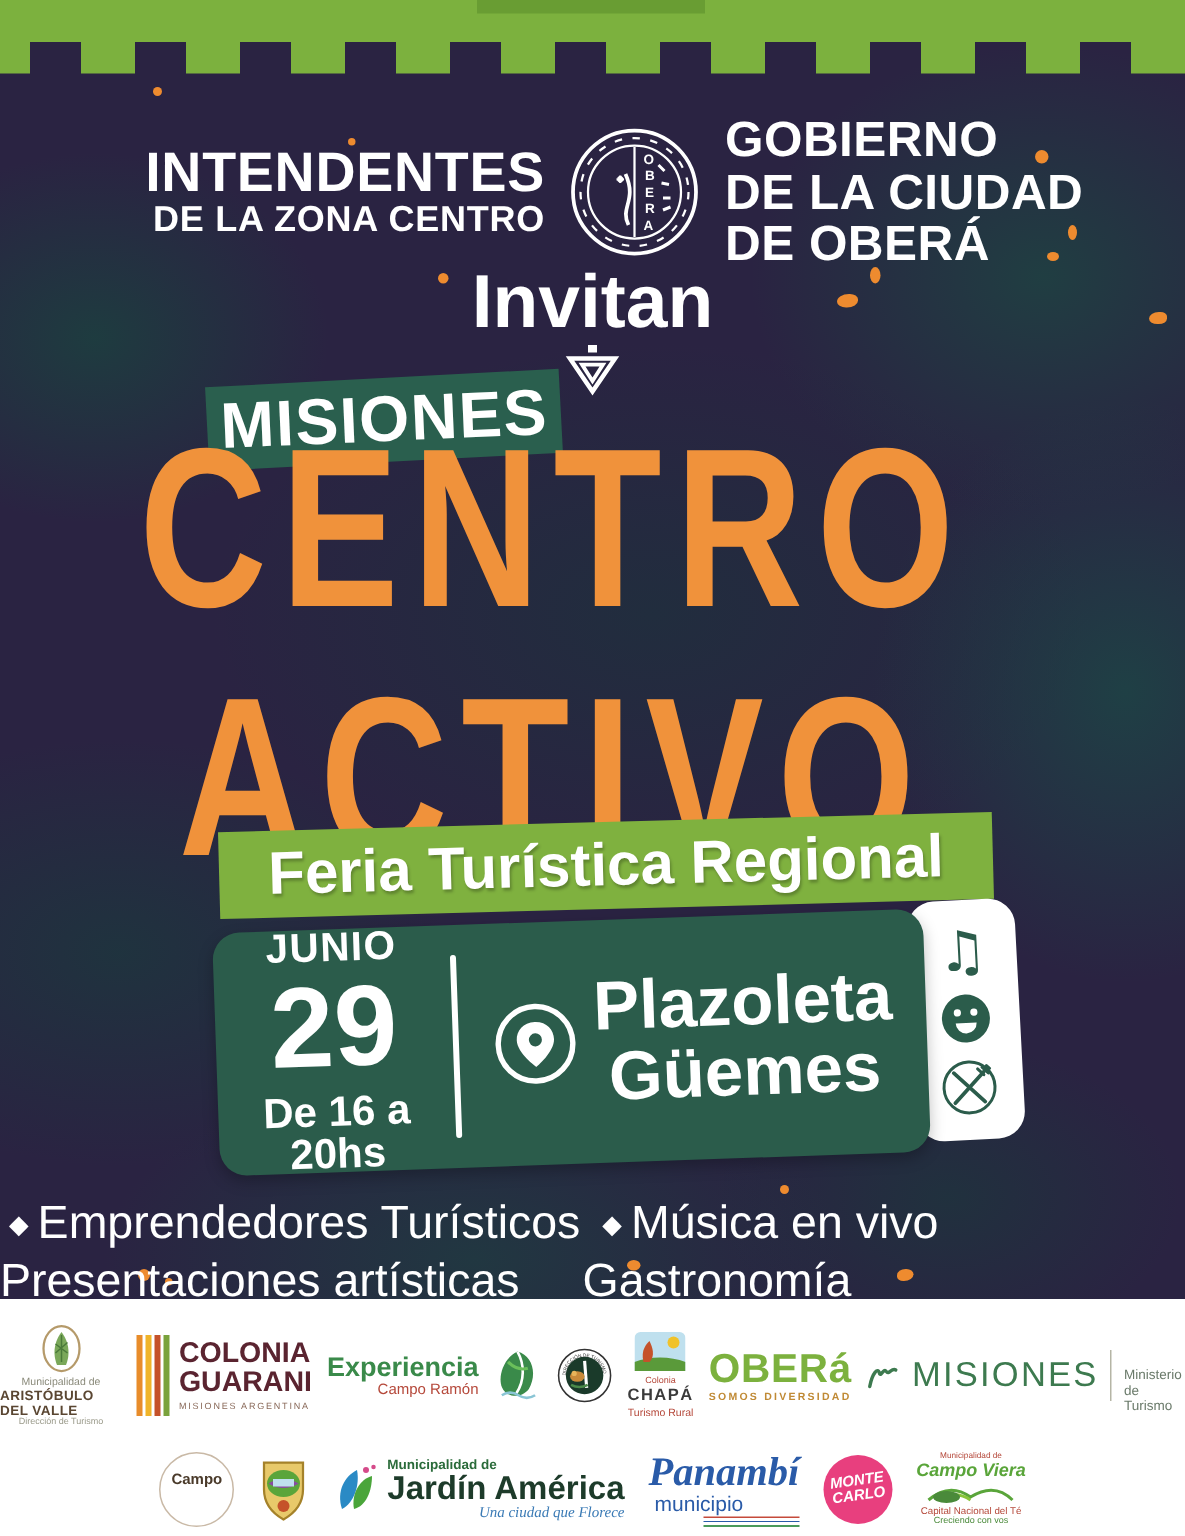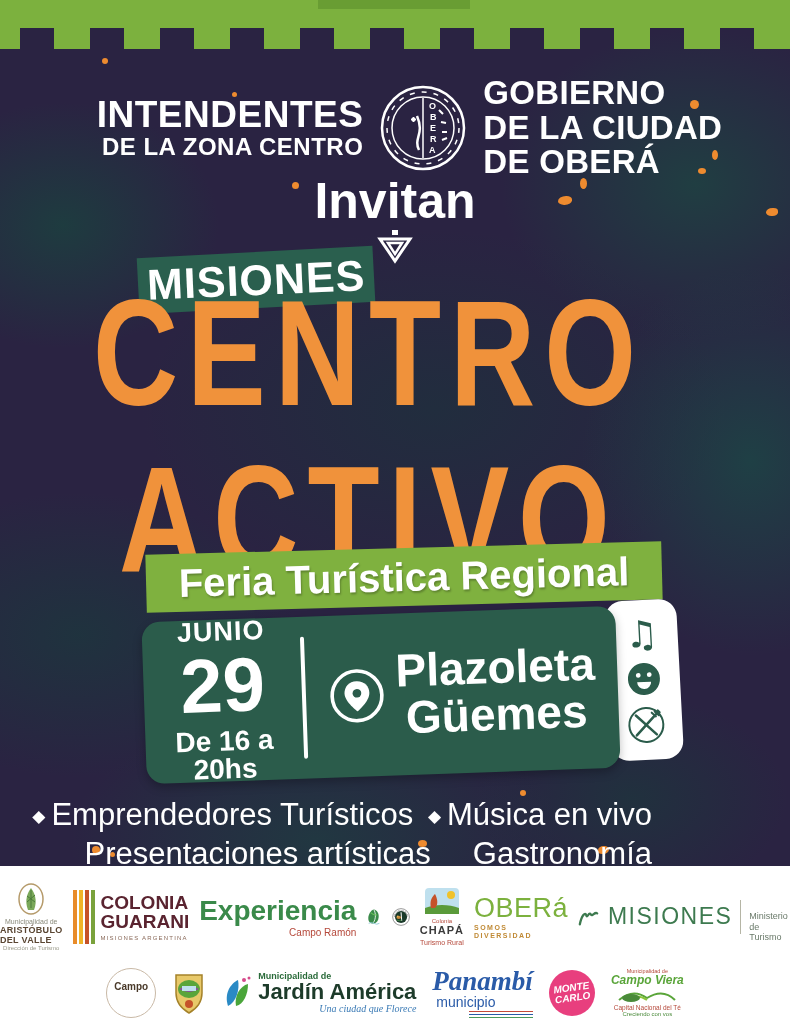--- a/index.html
+++ b/index.html
@@ -40,43 +40,43 @@
   .side-tab .note{font-family:"DejaVu Sans","Liberation Sans",sans-serif;font-size:37px;color:#2b5c4b;line-height:1;}
   .card{position:absolute;top:614px;left:144px;width:474px;height:162px;background:#2b5c4b;border-radius:18px;
     transform:rotate(-2deg);display:flex;align-items:center;color:#fff;box-shadow:0 4px 10px rgba(0,0,0,.25);}
   .card .date{width:158px;text-align:center;line-height:1;}
   .card .date .mo{font-size:27px;font-weight:bold;letter-spacing:1px;}
   .card .date .dy{font-size:76px;font-weight:bold;margin:2px 0 4px;}
   .card .date .tm{font-size:28px;font-weight:bold;}
   .card .vline{width:4px;height:122px;background:#fff;border-radius:2px;}
   .card .venue{flex:1;display:flex;align-items:center;justify-content:center;gap:10px;}
   .card .venue .vtxt{font-size:46px;font-weight:bold;line-height:1.02;text-align:center;}
-  .features{position:absolute;top:796px;left:0;width:652px;text-align:right;color:#fff;font-size:31px;line-height:1.25;font-weight:400;}
+  .features{position:absolute;top:796px;left:0;width:652px;text-align:left;color:#fff;font-size:31px;line-height:1.25;font-weight:400;}
   .features .dia{font-family:"DejaVu Sans","Liberation Sans",sans-serif;font-size:17px;vertical-align:3px;padding:0 6px;}
   .features .gap{display:inline-block;width:42px;}
   .footer{position:absolute;top:866px;left:0;width:790px;height:158px;background:#fff;}
   .frow{display:flex;align-items:center;justify-content:center;}
   .frow1{height:94px;gap:10px;padding-top:4px;}
   .frow2{height:58px;gap:16px;}
   .logo{display:flex;flex-direction:column;align-items:center;justify-content:center;line-height:1.1;}
   .arist .t1{font-size:7px;color:#8a8a7a;}
   .arist .t2{font-size:9px;font-weight:bold;color:#5a4632;letter-spacing:.3px;}
   .arist .t3{font-size:6px;color:#9a9a8a;}
   .guarani{flex-direction:row;gap:6px;}
   .guarani .stripes{display:flex;gap:2px;}
   .guarani .stripes i{width:4px;height:54px;display:block;}
   .guarani .gtxt{text-align:left;}
   .guarani .g1{font-size:19px;font-weight:800;color:#5a2430;line-height:1;}
   .guarani .g3{font-size:6px;color:#8a6a5a;letter-spacing:1.2px;margin-top:4px;}
-  .exper .e1{font-size:28px;font-weight:bold;color:#3a8a4a;}
+  .exper .e1{font-size:18px;font-weight:bold;color:#3a8a4a;}
   .exper .e2{font-size:10px;color:#b5483a;align-self:flex-end;}
   .chapa .c0{font-size:6px;color:#b5483a;}
   .chapa .c1{font-size:11px;font-weight:bold;color:#3a3a3a;letter-spacing:1px;}
   .chapa .c2{font-size:7px;color:#b5483a;margin-top:2px;}
-  .obera .o1{font-size:27px;font-weight:400;color:#7cb13e;letter-spacing:.5px;line-height:1;text-align:center;}
+  .obera .o1{font-size:27px;font-weight:700;color:#7cb13e;letter-spacing:.5px;line-height:1;text-align:center;}
   .obera .o2{font-size:7px;font-weight:bold;color:#c08a35;letter-spacing:1.5px;align-self:flex-start;margin-top:2px;}
   .mismin{flex-direction:row;gap:8px;}
   .mismin .m1{font-size:23px;color:#3d7a4f;letter-spacing:1.5px;font-weight:500;}
   .mismin .mdiv{width:1px;height:34px;background:#b5b5a5;}
   .mismin .m2{font-size:9px;color:#6a7a6a;text-align:left;line-height:1.2;margin-top:20px;}
   .cgrande{width:48px;height:48px;border:1px solid #c9b9a6;border-radius:50%;justify-content:center;}
   .cgrande .cg{font-size:10px;font-weight:800;color:#4a3a2a;text-align:center;line-height:1;margin-top:48px;}
   .cgrande .cgw{width:26px;height:5px;border-bottom:2px solid #8ac5d5;border-radius:50%;}
   .jardin{flex-direction:row;gap:6px;}
   .jardin .jtxt{text-align:left;}

